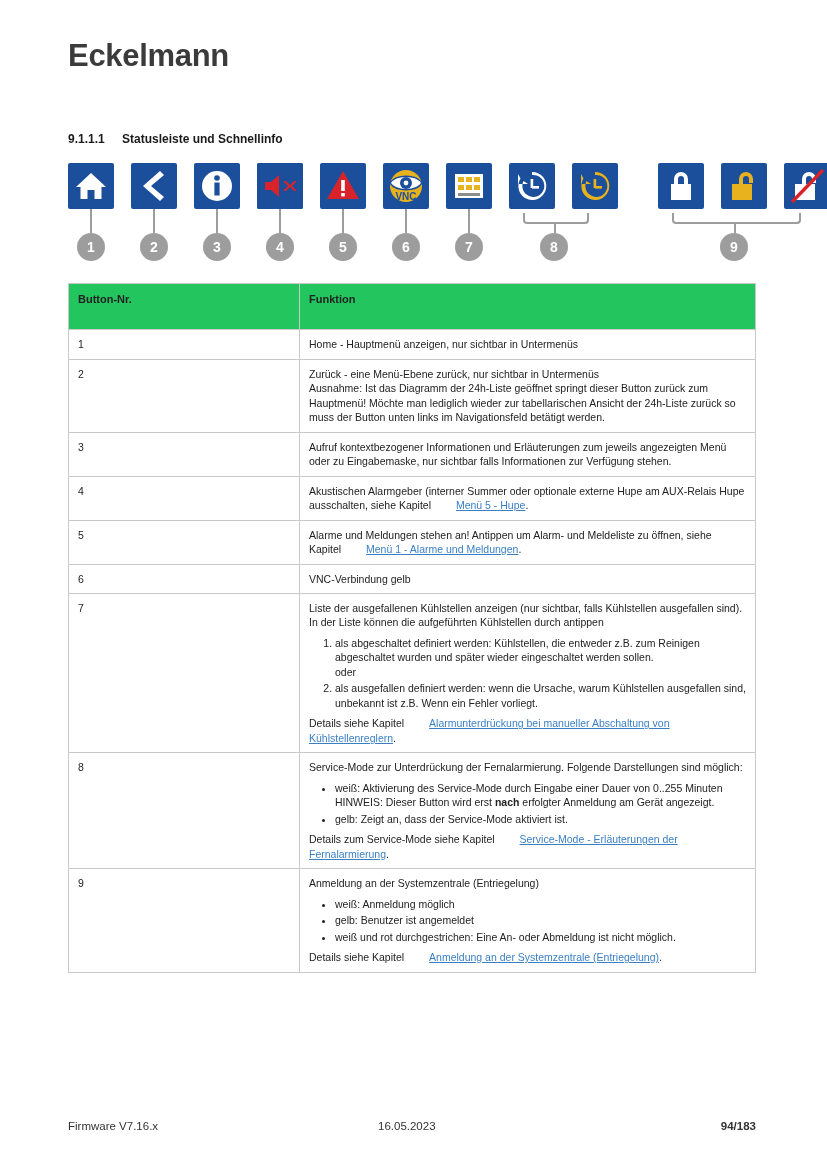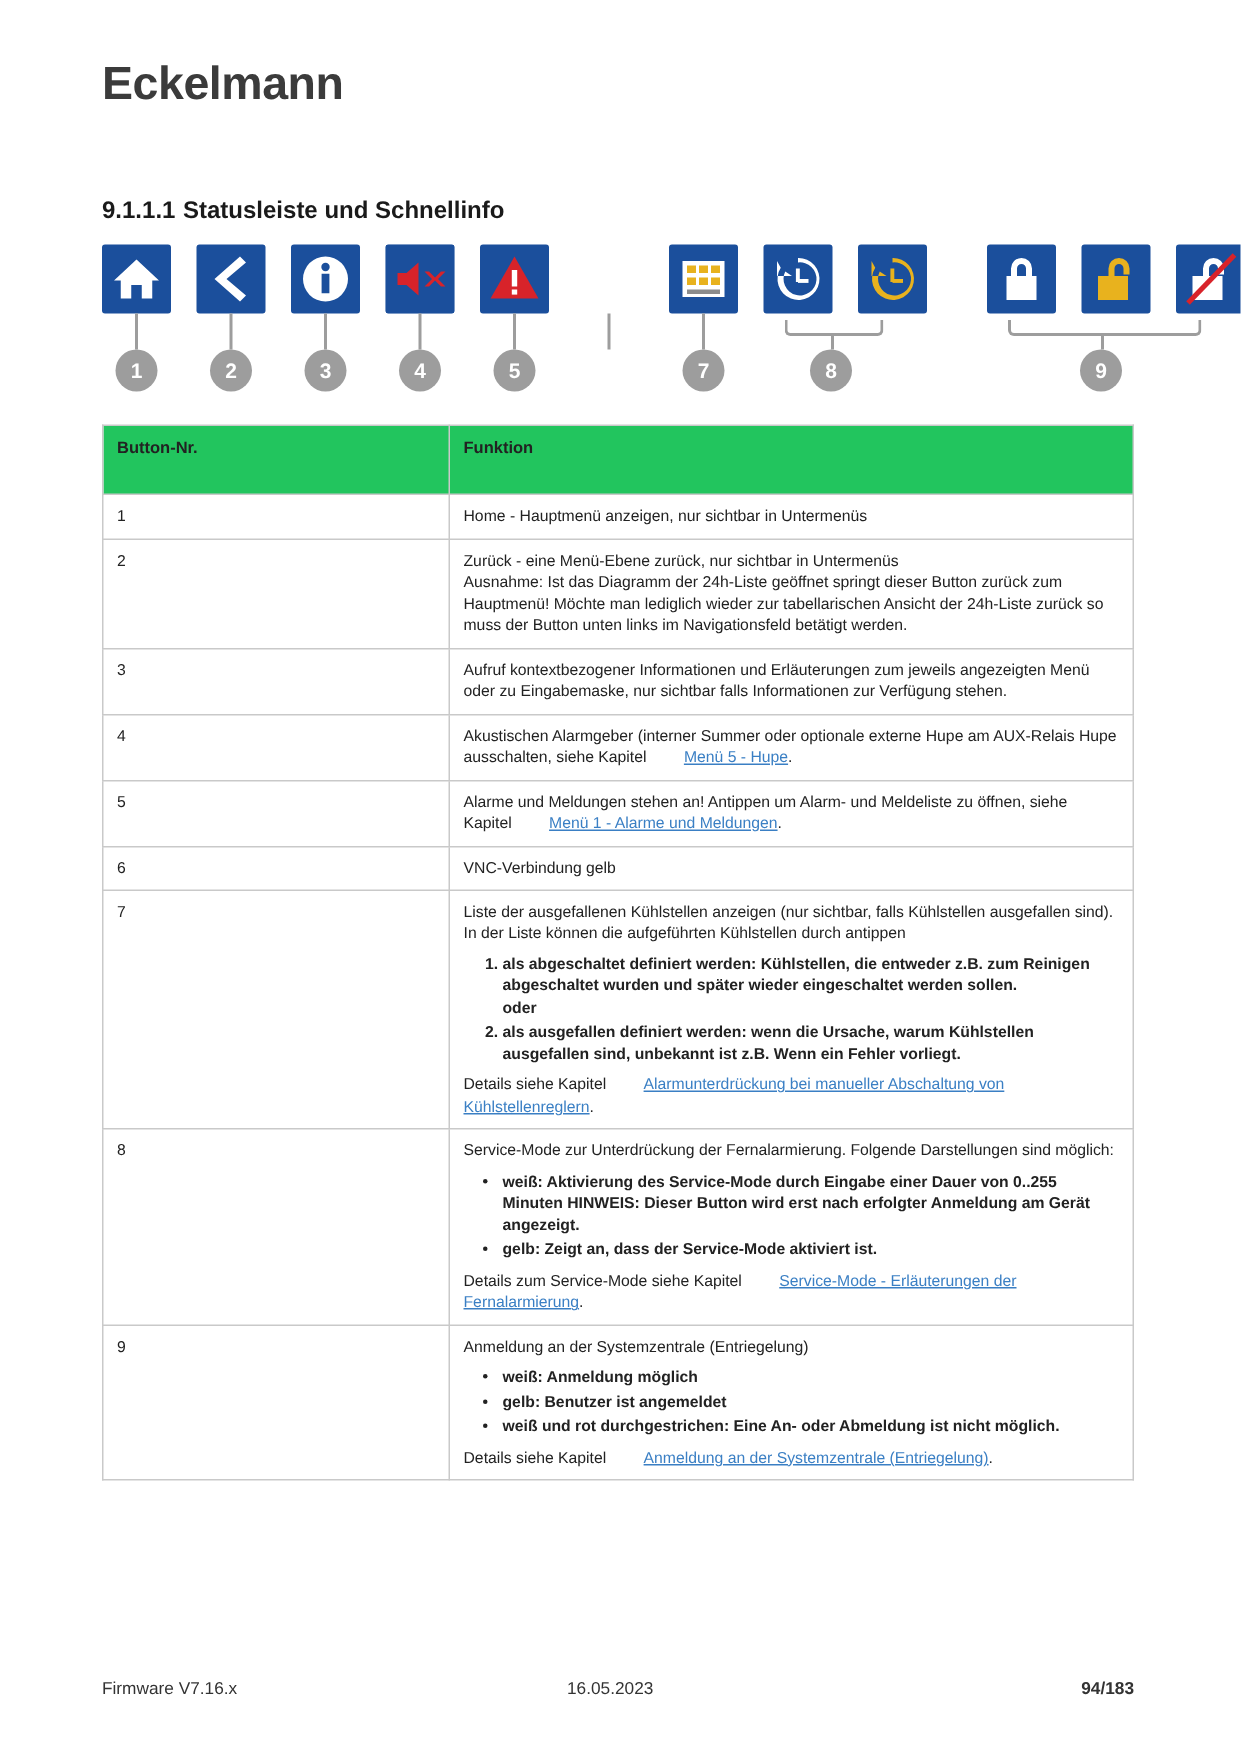--- a/index.html
+++ b/index.html
@@ -27,21 +27,21 @@
     top: 38px;
     font-size: 31px;
     font-weight: bold;
     color: #3b3b3b;
     letter-spacing: -0.3px;
   }
   .section-heading {
     position: absolute;
     left: 68px;
     top: 132px;
-    font-size: 16px;
+    font-size: 12px;
     font-weight: bold;
     color: #1a1a1a;
   }
   .section-heading .num {
     display: inline-block;
     min-width: 54px;
   }
 
   
   .icon-strip {
@@ -113,21 +113,21 @@
     font-weight: bold;
     padding-top: 8px;
     padding-bottom: 22px;
   }
   .col-nr { width: 212px; }
   .lnk { color: #3a7fc4; padding-left: 22px; }
   ol.inner, ul.inner {
     margin: 6px 0 6px 0;
     padding-left: 26px;
   }
-  ol.inner li, ul.inner li { margin-bottom: 2px; font-weight: bold; }
+  ol.inner li, ul.inner li { margin-bottom: 2px; }
   ul.inner { list-style: disc; }
   .sub { margin-top: 6px; }
 
   
   .footer {
     position: absolute;
     left: 68px;
     top: 1120px;
     width: 688px;
     font-size: 11.5px;
@@ -204,20 +204,33 @@
           <path d="M23 8 L39 36 L7 36 Z" fill="#d8232a"></path>
           <rect x="21.2" y="17" width="3.6" height="11" fill="#ffffff"></rect>
           <rect x="21.2" y="30" width="3.6" height="3.4" fill="#ffffff"></rect>
         </svg>
       </div>
       <div style="height:24px;"></div>
       <div class="num-circle">5</div>
     </div>
     <div class="stem" style="left:274px; top:46px; height:24px;"></div>
 
+    <div class="icon-cell" style="left:315px; top:0px;">
+      <div class="icon-box">
+        <svg width="46" height="46" viewBox="0 0 46 46">
+          <circle cx="23" cy="23" r="16" fill="#e8b21e"></circle>
+          <path d="M7 20 C13 11, 33 11, 39 20 C33 29, 13 29, 7 20 Z" fill="#ffffff" stroke="#1b4f9c" stroke-width="1.4"></path>
+          <circle cx="23" cy="20" r="6" fill="#1b4f9c"></circle>
+          <circle cx="23" cy="20" r="2.4" fill="#ffffff"></circle>
+          <text x="23" y="37" font-family="Liberation Sans, sans-serif" font-size="10" font-weight="bold" fill="#1b4f9c" text-anchor="middle">VNC</text>
+        </svg>
+      </div>
+      <div style="height:24px;"></div>
+      <div class="num-circle">6</div>
+    </div>
     <div class="stem" style="left:337px; top:46px; height:24px;"></div>
 
     <div class="icon-cell" style="left:378px; top:0px;">
       <div class="icon-box">
         <svg width="46" height="46" viewBox="0 0 46 46">
           <rect x="9" y="11" width="28" height="24" fill="#ffffff"></rect>
           <rect x="12" y="14" width="6" height="5" fill="#e8b21e"></rect>
           <rect x="20" y="14" width="6" height="5" fill="#e8b21e"></rect>
           <rect x="28" y="14" width="6" height="5" fill="#e8b21e"></rect>
           <rect x="12" y="22" width="6" height="5" fill="#e8b21e"></rect>

